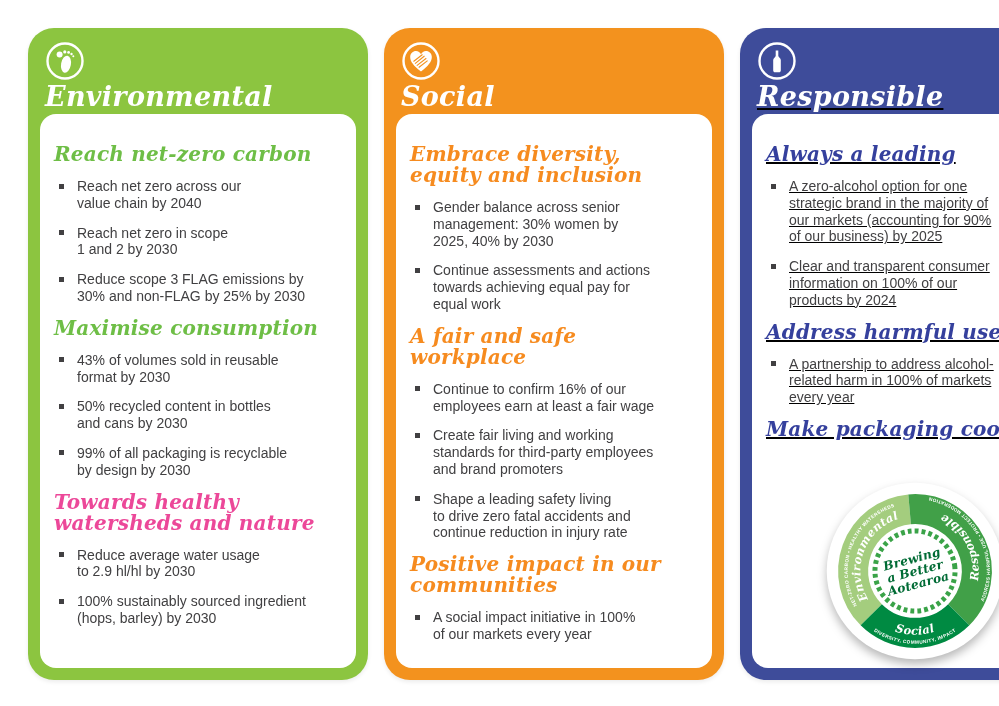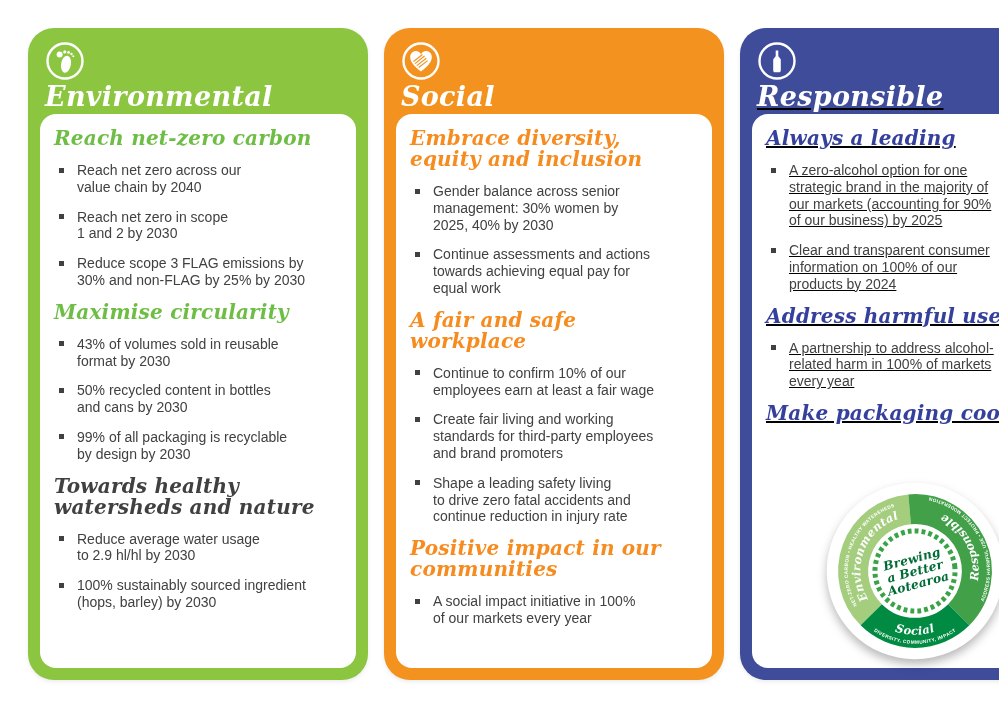--- a/index.html
+++ b/index.html
@@ -20,21 +20,21 @@
   .card-title{
     margin:2px 0 0 0;
     font-family:"DejaVu Serif", serif;
     font-style:italic;font-weight:bold;
     font-size:27px;line-height:1.0;color:#ffffff;
     letter-spacing:0.3px;
   }
   .card-body{
     background:#ffffff;border-radius:16px;
     margin:0 12px 12px 12px;flex:1;
-    padding:12px 12px 10px 14px;box-sizing:border-box;
+    padding:28px 12px 10px 14px;box-sizing:border-box;
     position:relative;
   }
   .sec{
     font-family:"DejaVu Serif", serif;
     font-style:italic;font-weight:bold;
     font-size:20px;line-height:1.05;
     margin:13px 0 5px 0;
     white-space:pre-line;letter-spacing:0.2px;
   }
   .sec.first{margin-top:2px;}
@@ -92,30 +92,30 @@
     <div class="card-body">
       <h2 class="sec first" style="color: rgb(110, 190, 70);">Reach net-zero carbon</h2>
       <ul class="blist">
         <li>Reach net zero across our
 value chain by 2040</li>
         <li>Reach net zero in scope
 1 and 2 by 2030</li>
         <li>Reduce scope 3 FLAG emissions by
 30% and non-FLAG by 25% by 2030</li>
       </ul>
-      <h2 class="sec" style="color: rgb(110, 190, 70);">Maximise circularity</h2>
+      <h2 class="sec" style="color: rgb(110, 190, 70);">Maximise consumption</h2>
       <ul class="blist">
         <li>43% of volumes sold in reusable
 format by 2030</li>
         <li>50% recycled content in bottles
 and cans by 2030</li>
         <li>99% of all packaging is recyclable
 by design by 2030</li>
       </ul>
-      <h2 class="sec" style="color: #404040;">Towards healthy
+      <h2 class="sec" style="color: #ec4899;">Towards healthy
 watersheds and nature</h2>
       <ul class="blist">
         <li>Reduce average water usage
 to 2.9 hl/hl by 2030</li>
         <li>100% sustainably sourced ingredient
 (hops, barley) by 2030</li>
       </ul>
     </div>
   </section>
 
@@ -142,21 +142,21 @@
         <li>Gender balance across senior
 management: 30% women by
 2025, 40% by 2030</li>
         <li>Continue assessments and actions
 towards achieving equal pay for
 equal work</li>
       </ul>
       <h2 class="sec" style="color: rgb(246, 139, 31);">A fair and safe
 workplace</h2>
       <ul class="blist">
-        <li>Continue to confirm 10% of our
+        <li>Continue to confirm 16% of our
 employees earn at least a fair wage</li>
         <li>Create fair living and working
 standards for third-party employees
 and brand promoters</li>
         <li>Shape a leading safety living
 to drive zero fatal accidents and
 continue reduction in injury rate</li>
       </ul>
       <h2 class="sec" style="color: rgb(246, 139, 31);">Positive impact in our
 communities</h2>

